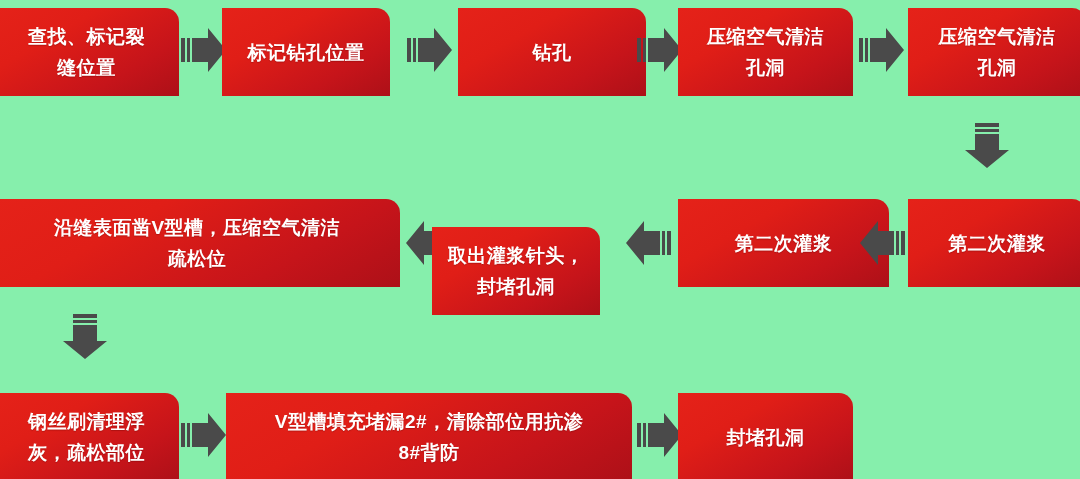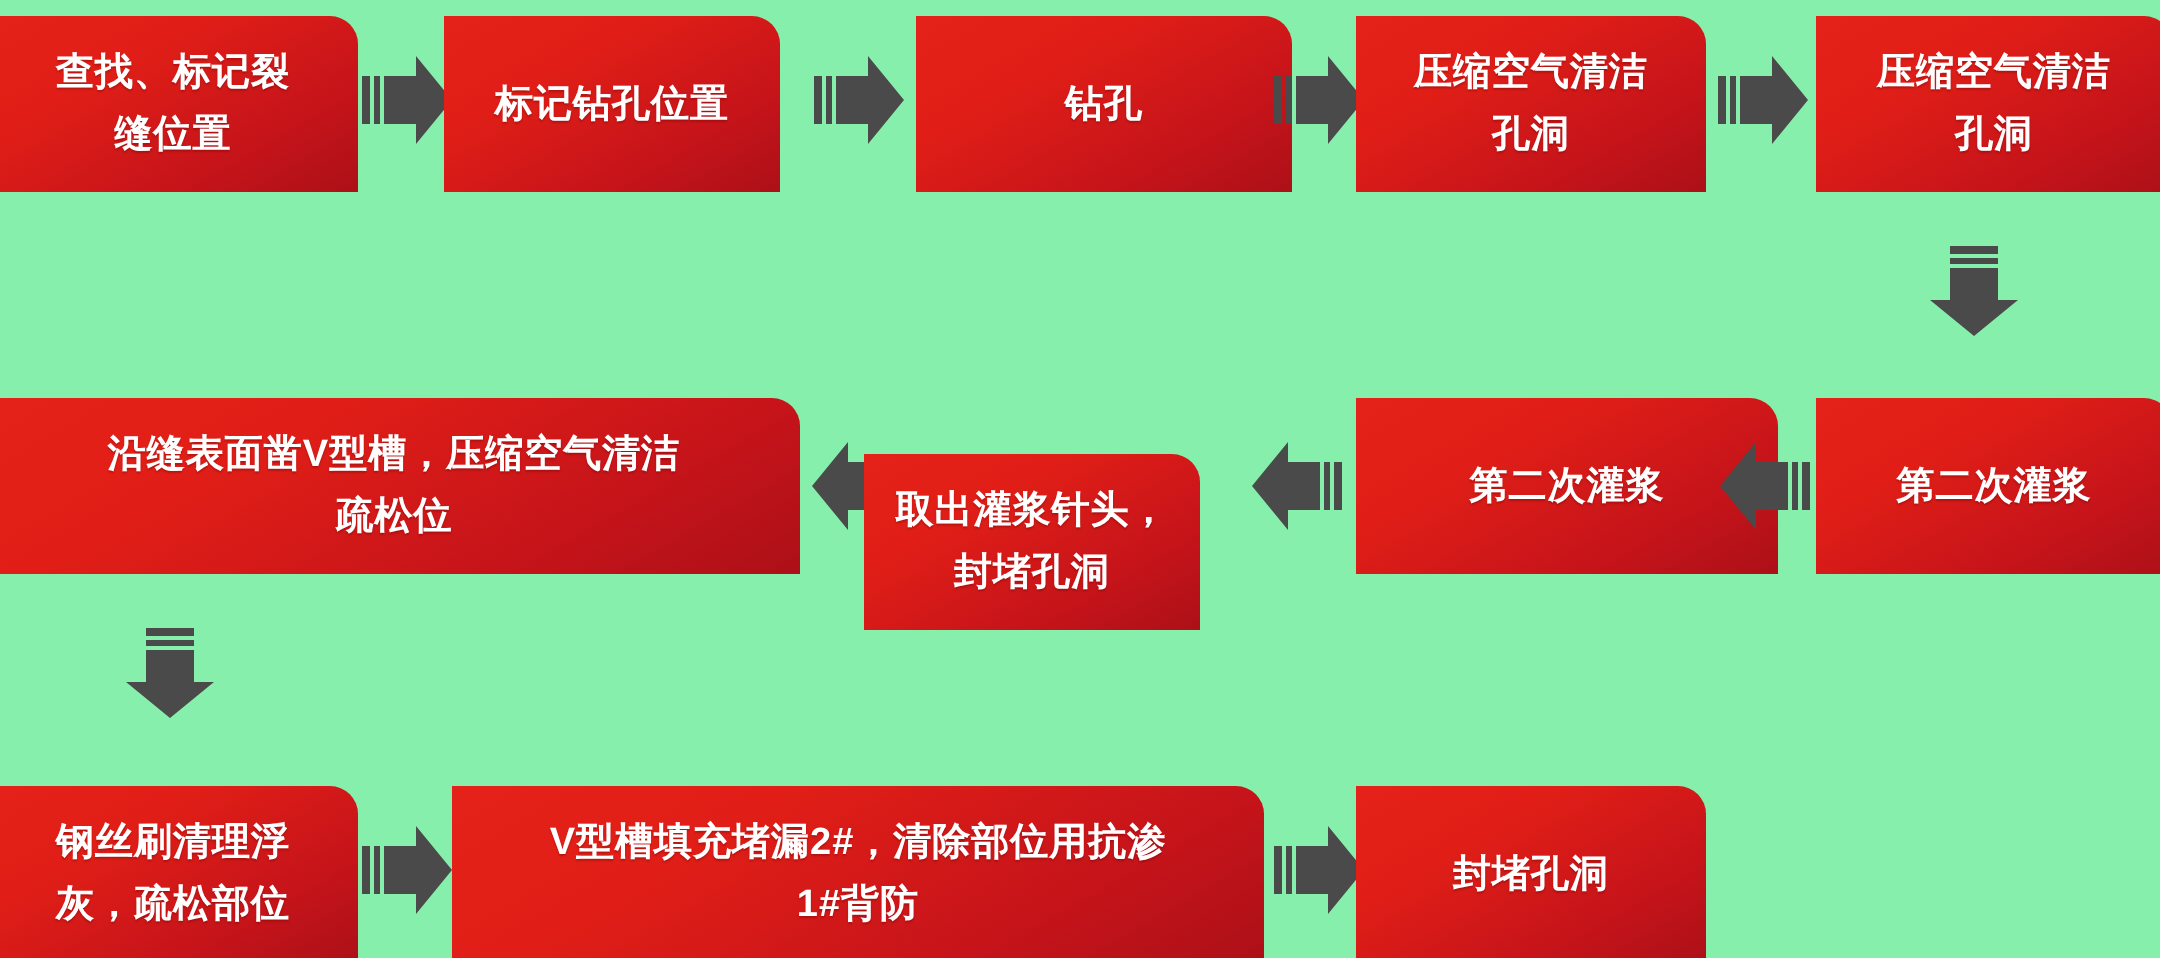--- a/index.html
+++ b/index.html
@@ -178,21 +178,21 @@
   <div class="arrow" style="left:180px; top:410px; width:48px; height:50px;">
     <svg viewBox="0 0 48 50" preserveAspectRatio="none">
       <rect x="1" y="13" width="4" height="24" fill="#4a4a4a"></rect>
       <rect x="7" y="13" width="3" height="24" fill="#4a4a4a"></rect>
       <path d="M12 13 L28 13 L28 3 L46 25 L28 47 L28 37 L12 37 Z" fill="#4a4a4a"></path>
     </svg>
   </div>
 
   <div class="node" style="left:226px; top:393px; width:406px; height:88px;">
     <span class="label">V型槽填充堵漏2#，清除部位用抗渗
-1#背防</span>
+8#背防</span>
   </div>
 
   <div class="arrow" style="left:636px; top:410px; width:48px; height:50px;">
     <svg viewBox="0 0 48 50" preserveAspectRatio="none">
       <rect x="1" y="13" width="4" height="24" fill="#4a4a4a"></rect>
       <rect x="7" y="13" width="3" height="24" fill="#4a4a4a"></rect>
       <path d="M12 13 L28 13 L28 3 L46 25 L28 47 L28 37 L12 37 Z" fill="#4a4a4a"></path>
     </svg>
   </div>
 

